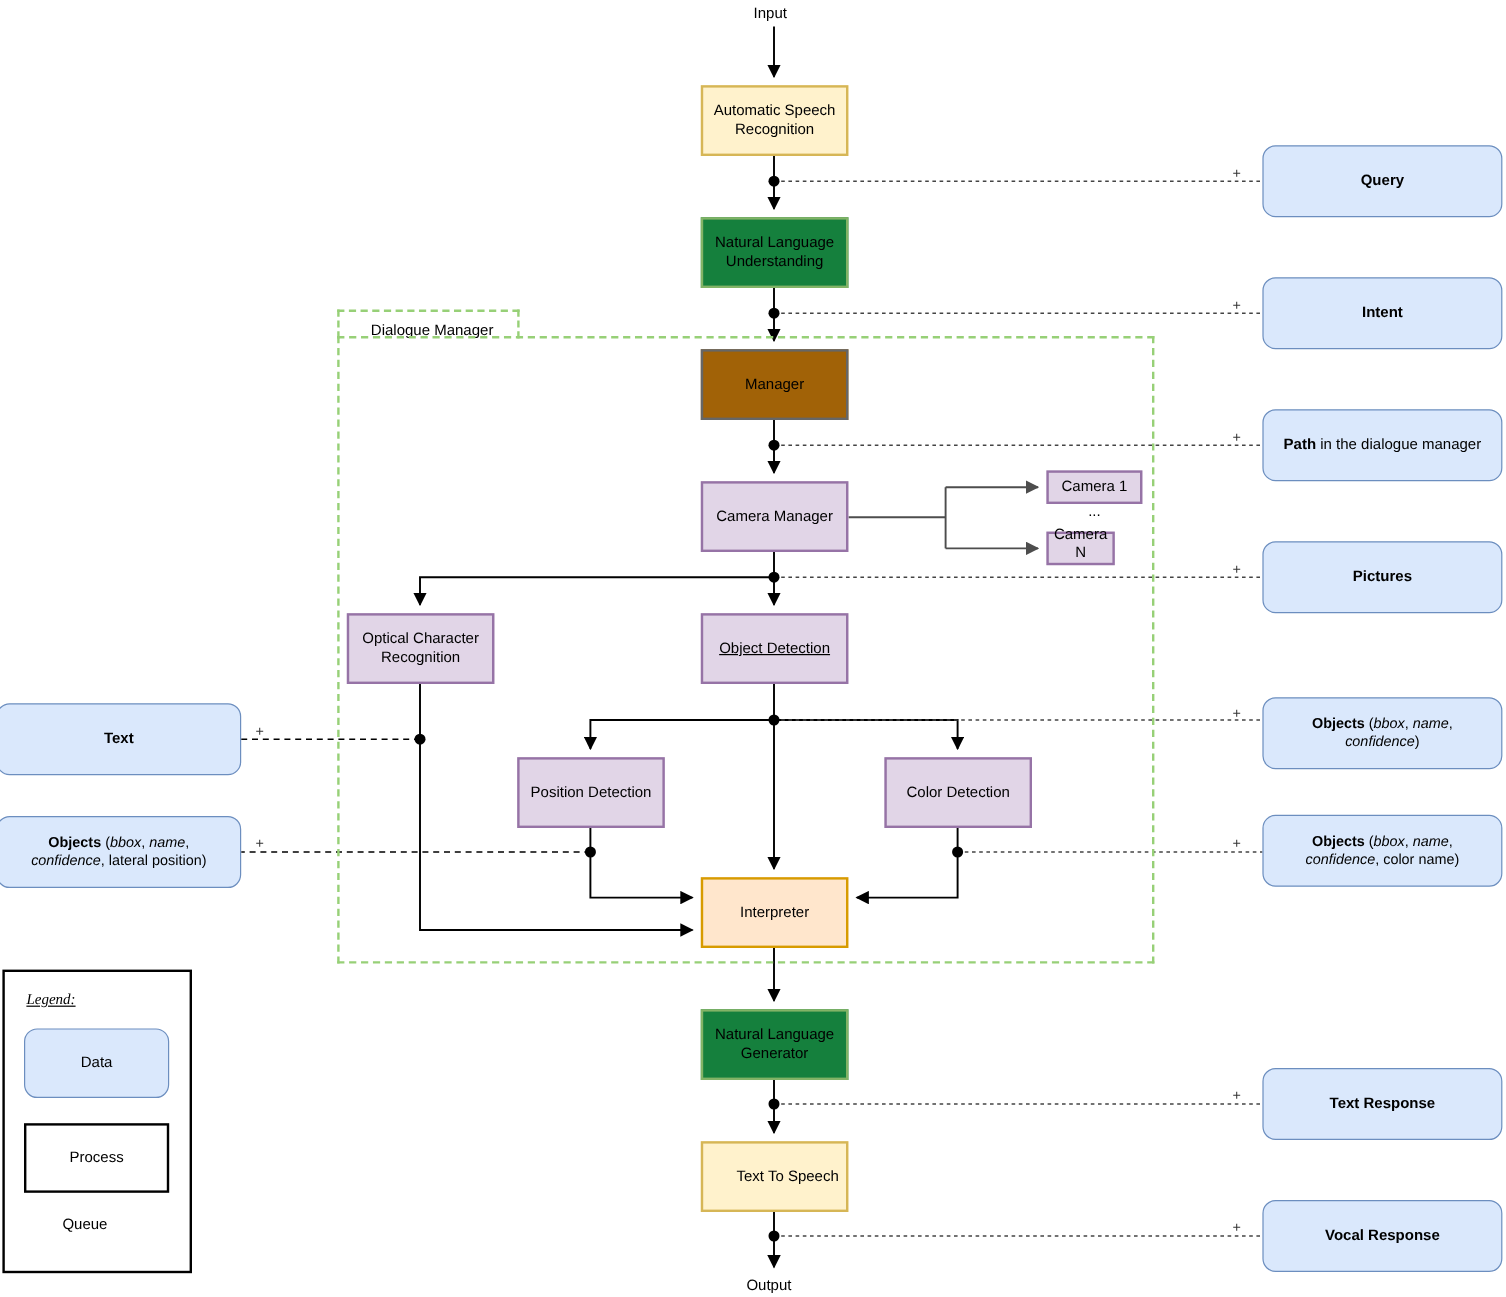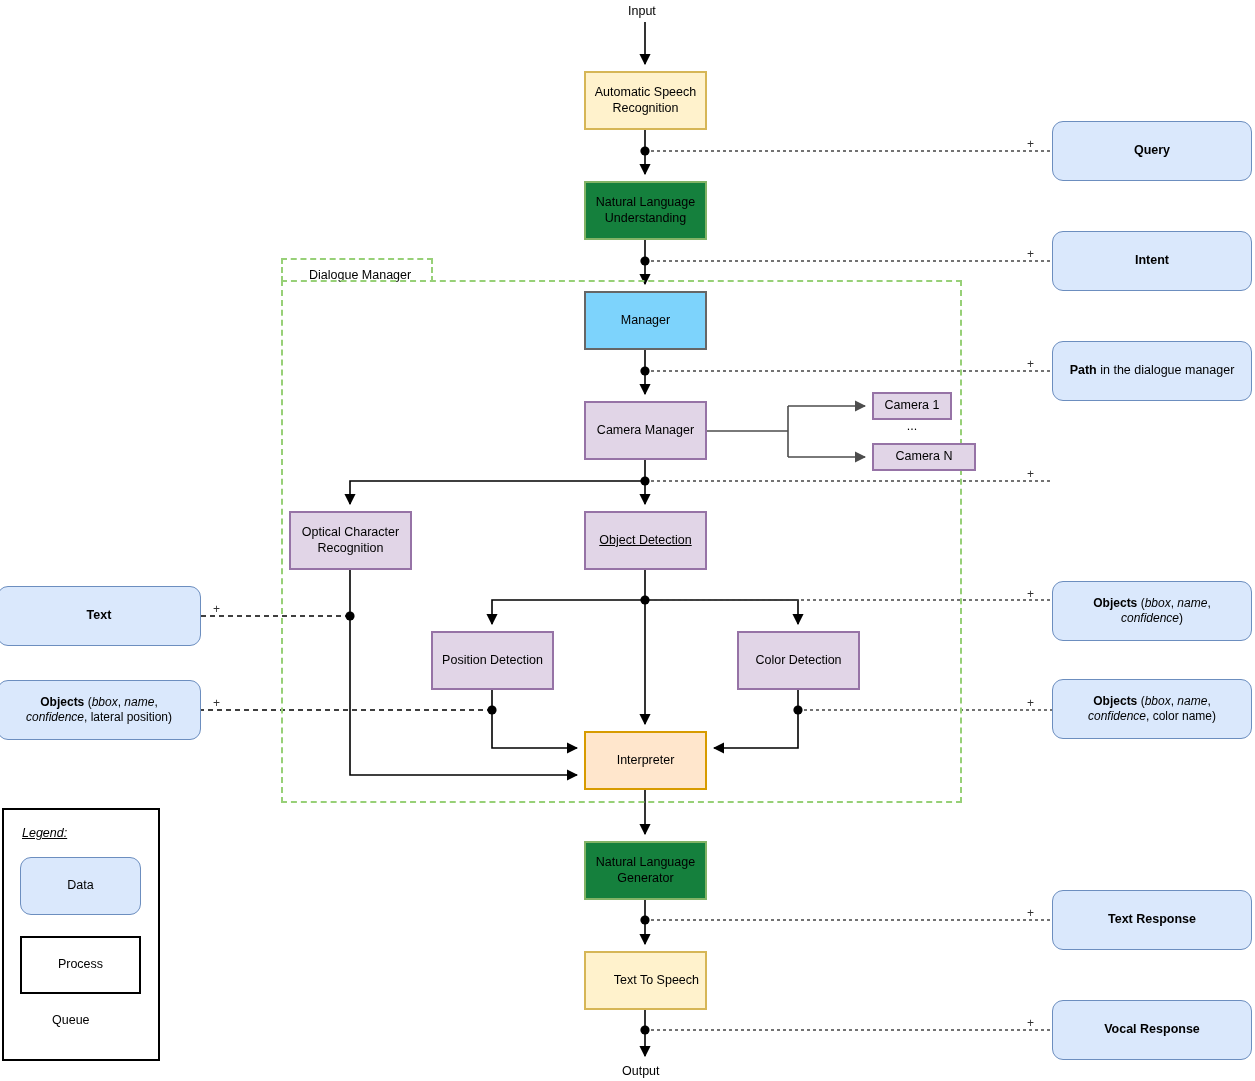--- a/index.html
+++ b/index.html
@@ -11,39 +11,39 @@
   svg#wires{position:absolute;left:0;top:0;width:1255px;height:1081px;}
 
   .node{position:absolute;box-sizing:border-box;display:flex;align-items:center;
         justify-content:center;text-align:center;line-height:1.25;}
   .node .lbl{display:block;padding:0 6px;}
 
   
   .proc{border-width:2px;border-style:solid;font-size:12.5px;}
   .yellow{background:#fff2cc;border-color:#d6b656;}
   .green {background:#15803d;border-color:#82b366;}
-  .grey  {background:#7dd3fc;border-color:#666666;}
+  .grey  {background:#a16207;border-color:#666666;}
   .purple{background:#e1d5e7;border-color:#9673a6;}
   .orange{background:#ffe6cc;border-color:#d79b00;}
 
   
   .data{background:#dae8fc;border:1.5px solid #6c8ebf;border-radius:11px;
         font-size:12.5px;}
   .data .lbl{padding:0 10px;}
 
   .plus{position:absolute;font-size:12px;color:#333;line-height:1;}
   .endlabel{position:absolute;font-size:12.5px;color:#000;}
 
   .dm-tag{position:absolute;border:2px dashed #97d077;background:transparent;
           box-sizing:border-box;display:flex;align-items:flex-end;}
   .dm-tag .lbl{font-size:12.5px;padding-left:26px;}
 
   .legend{position:absolute;border:2px solid #000;background:#fff;box-sizing:border-box;}
   .legend-title{position:absolute;font-size:12.5px;font-style:italic;
-                text-decoration:underline;}
+                text-decoration:underline;font-family:Liberation Serif, serif;}
   .ellipsis{position:absolute;font-size:12.5px;color:#000;text-align:center;}
 
   b{font-weight:bold;}
   i{font-style:italic;}
 </style>
 </head>
 <body>
 
 <div id="stage">
 
@@ -154,21 +154,21 @@
   <div class="node proc purple" style="left:584px;top:401px;width:123px;height:59px;">
     <span class="lbl">Camera Manager</span>
   </div>
 
   <div class="node proc purple" style="left:872px;top:392px;width:80px;height:28px;">
     <span class="lbl">Camera 1</span>
   </div>
 
   <div class="ellipsis" style="left:872px;top:419px;width:80px;">...</div>
 
-  <div class="node proc purple" style="left:872px;top:443px;width:104px;height:28px;">
+  <div class="node proc purple" style="left:872px;top:443px;width:57px;height:28px;align-items:flex-end;">
     <span class="lbl">Camera N</span>
   </div>
 
   <div class="node proc purple" style="left:289px;top:511px;width:123px;height:59px;">
     <span class="lbl">Optical Character Recognition</span>
   </div>
 
   <div class="node proc purple" style="left:584px;top:511px;width:123px;height:59px;text-decoration:underline;">
     <span class="lbl">Object Detection</span>
   </div>
@@ -201,20 +201,23 @@
   <div class="node data" style="left:1052px;top:231px;width:200px;height:60px;font-weight:bold;">
     <span class="lbl">Intent</span>
   </div>
   <div class="plus" style="left:1027px;top:248px;">+</div>
 
   <div class="node data" style="left:1052px;top:341px;width:200px;height:60px;">
     <span class="lbl"><b>Path</b><span> in the dialogue manager</span></span>
   </div>
   <div class="plus" style="left:1027px;top:358px;">+</div>
 
+  <div class="node data" style="left:1052px;top:451px;width:200px;height:60px;font-weight:bold;">
+    <span class="lbl">Pictures</span>
+  </div>
   <div class="plus" style="left:1027px;top:468px;">+</div>
 
   <div class="node data" style="left:1052px;top:581px;width:200px;height:60px;font-size:12px;">
     <span class="lbl"><b>Objects</b> (<i>bbox</i>, <i>name</i>, <i>confidence</i>)</span>
   </div>
   <div class="plus" style="left:1027px;top:588px;">+</div>
 
   <div class="node data" style="left:1052px;top:679px;width:200px;height:60px;font-size:12px;">
     <span class="lbl"><b>Objects</b> (<i>bbox</i>, <i>name</i>, <i>confidence</i>, color name)</span>
   </div>

